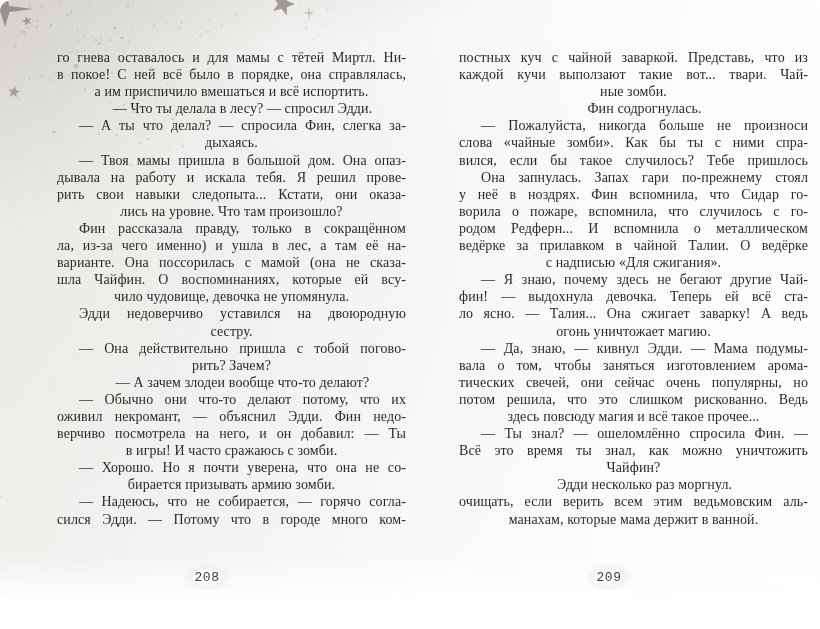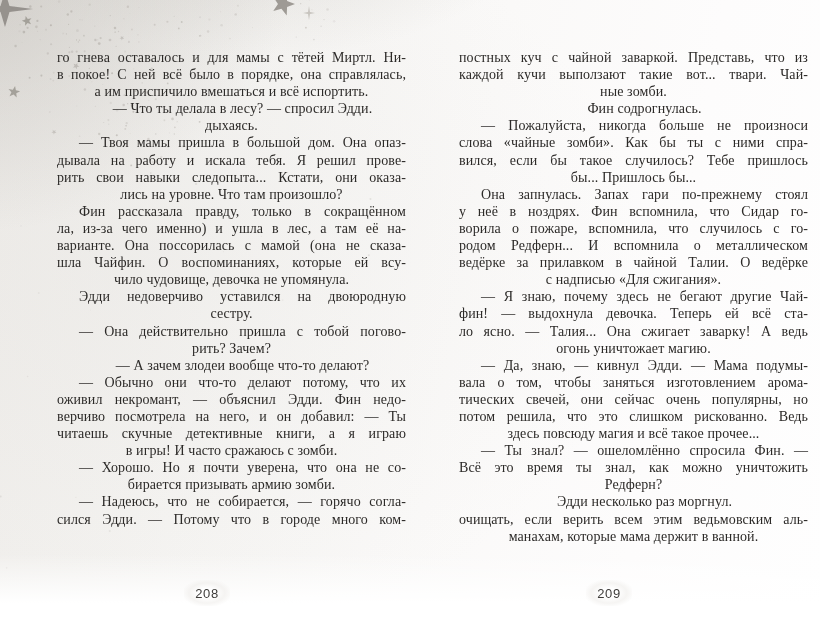--- a/index.html
+++ b/index.html
@@ -7,20 +7,21 @@
     position:relative;
     width:820px;height:629px;
     overflow:hidden;
     font-family:"Liberation Serif","DejaVu Serif",serif;
     background:
       linear-gradient(to top, #ffffff 0px, #ffffff 26px, rgba(255,255,255,0) 75px),
       radial-gradient(ellipse 480px 400px at -30px -40px, rgba(175,171,164,0.50), rgba(175,171,164,0) 68%),
       radial-gradient(ellipse 360px 160px at 265px -60px, rgba(185,181,174,0.30), rgba(185,181,174,0) 72%),
       radial-gradient(ellipse 700px 520px at 15% 42%, rgba(212,209,204,0.16), rgba(212,209,204,0) 75%),
       linear-gradient(100deg, #efedea 0%, #f5f4f2 28%, #faf9f8 55%, #fdfcfc 78%, #fefefe 100%);
+    border-radius: 12px;
   }
   .decor{position:absolute;left:0;top:0;pointer-events:none;}
   .text-col{
     position:absolute;
     top:49px;
     width:349px;
     color:var(--text-color,#2c2a28);
     font-size:14px;
     letter-spacing:0.1px;
   }
@@ -29,25 +30,25 @@
   .line{
     height:17.1px;
     line-height:17.1px;
     text-align:center;
     white-space:normal;
   }
   .line.fill{text-align:justify;text-align-last:justify;}
   .line.ind{text-indent:22px;}
   .pagenum{
     position:absolute;
-    top:580px;
+    top:564px;
     width:46px;height:26px;
     display:flex;align-items:center;justify-content:center;
     background:radial-gradient(ellipse at center, rgba(255,255,255,0.95) 25%, rgba(238,236,233,0.55) 55%, rgba(246,245,243,0) 78%);
-    font-family:Liberation Sans, sans-serif;
+    font-family:Liberation Mono, monospace;
     font-size:13px;
     letter-spacing:0.6px;
     color:var(--page-number-color,#3f3d3b);
   }
   .pagenum.left{left:184px;}
   .pagenum.right{left:586px;}
 </style>
 </head>
 <body>
 
@@ -255,73 +256,72 @@
     <polygon points="0,-1 0.247,-0.34 0.951,-0.309 0.399,0.13 0.588,0.809 0,0.42 -0.588,0.809 -0.399,0.13 -0.951,-0.309 -0.247,-0.34" transform="translate(76,66) scale(3.4) rotate(25)" fill="#a5a19a" opacity="0.55"></polygon>
     <polygon points="0,-1 0.247,-0.34 0.951,-0.309 0.399,0.13 0.588,0.809 0,0.42 -0.588,0.809 -0.399,0.13 -0.951,-0.309 -0.247,-0.34" transform="translate(122,38) scale(2.4) rotate(-30)" fill="#aaa69f" opacity="0.5"></polygon>
     <polygon points="0,-1 0.247,-0.34 0.951,-0.309 0.399,0.13 0.588,0.809 0,0.42 -0.588,0.809 -0.399,0.13 -0.951,-0.309 -0.247,-0.34" transform="translate(54,132) scale(2.6) rotate(40)" fill="#aaa69f" opacity="0.5"></polygon>
   </svg>
 
   <div class="text-col left" id="left-lines">
       <div class="line fill">го гнева оставалось и для мамы с тётей Миртл. Ни-</div>
       <div class="line fill">в покое! С ней всё было в порядке, она справлялась,</div>
       <div class="line">а им приспичило вмешаться и всё испортить.</div>
       <div class="line ind">— Что ты делала в лесу? — спросил Эдди.</div>
+      <div class="line ind fill">— А ты что делал? — спросила Фин, слегка за-</div>
       <div class="line">дыхаясь.</div>
       <div class="line ind fill">— Твоя мамы пришла в большой дом. Она опаз-</div>
       <div class="line fill">дывала на работу и искала тебя. Я решил прове-</div>
       <div class="line fill">рить свои навыки следопыта... Кстати, они оказа-</div>
       <div class="line">лись на уровне. Что там произошло?</div>
       <div class="line ind fill">Фин рассказала правду, только в сокращённом</div>
       <div class="line fill">ла, из-за чего именно) и ушла в лес, а там её на-</div>
       <div class="line fill">варианте. Она поссорилась с мамой (она не сказа-</div>
       <div class="line fill">шла Чайфин. О воспоминаниях, которые ей всу-</div>
       <div class="line">чило чудовище, девочка не упомянула.</div>
       <div class="line ind fill">Эдди недоверчиво уставился на двоюродную</div>
       <div class="line">сестру.</div>
       <div class="line ind fill">— Она действительно пришла с тобой погово-</div>
       <div class="line">рить? Зачем?</div>
       <div class="line ind">— А зачем злодеи вообще что-то делают?</div>
       <div class="line ind fill">— Обычно они что-то делают потому, что их</div>
       <div class="line fill">оживил некромант, — объяснил Эдди. Фин недо-</div>
       <div class="line fill">верчиво посмотрела на него, и он добавил: — Ты</div>
-      <div class="line fill">читаешь скучные детективные книги, а я играю</div>
       <div class="line">в игры! И часто сражаюсь с зомби.</div>
       <div class="line ind fill">— Хорошо. Но я почти уверена, что она не со-</div>
       <div class="line">бирается призывать армию зомби.</div>
       <div class="line ind fill">— Надеюсь, что не собирается, — горячо согла-</div>
       <div class="line fill">сился Эдди. — Потому что в городе много ком-</div>
     </div>
 
   <div class="text-col right" id="right-lines">
       <div class="line fill">постных куч с чайной заваркой. Представь, что из</div>
       <div class="line fill">каждой кучи выползают такие вот... твари. Чай-</div>
       <div class="line">ные зомби.</div>
       <div class="line ind">Фин содрогнулась.</div>
       <div class="line ind fill">— Пожалуйста, никогда больше не произноси</div>
       <div class="line fill">слова «чайные зомби». Как бы ты с ними спра-</div>
       <div class="line fill">вился, если бы такое случилось? Тебе пришлось</div>
-      <div class="line">бы... Пришлось бы...</div>
       <div class="line ind fill">Она запнулась. Запах гари по-прежнему стоял</div>
       <div class="line fill">у неё в ноздрях. Фин вспомнила, что Сидар го-</div>
       <div class="line fill">ворила о пожаре, вспомнила, что случилось с го-</div>
       <div class="line fill">родом Редферн... И вспомнила о металлическом</div>
       <div class="line fill">ведёрке за прилавком в чайной Талии. О ведёрке</div>
       <div class="line">с надписью «Для сжигания».</div>
       <div class="line ind fill">— Я знаю, почему здесь не бегают другие Чай-</div>
       <div class="line fill">фин! — выдохнула девочка. Теперь ей всё ста-</div>
       <div class="line fill">ло ясно. — Талия... Она сжигает заварку! А ведь</div>
       <div class="line">огонь уничтожает магию.</div>
       <div class="line ind fill">— Да, знаю, — кивнул Эдди. — Мама подумы-</div>
       <div class="line fill">вала о том, чтобы заняться изготовлением арома-</div>
       <div class="line fill">тических свечей, они сейчас очень популярны, но</div>
       <div class="line fill">потом решила, что это слишком рискованно. Ведь</div>
       <div class="line">здесь повсюду магия и всё такое прочее...</div>
       <div class="line ind fill">— Ты знал? — ошеломлённо спросила Фин. —</div>
       <div class="line fill">Всё это время ты знал, как можно уничтожить</div>
-      <div class="line">Редферн?</div>
+      <div class="line">Чайфин?</div>
       <div class="line ind">Эдди несколько раз моргнул.</div>
       <div class="line fill">очищать, если верить всем этим ведьмовским аль-</div>
       <div class="line">манахам, которые мама держит в ванной.</div>
     </div>
 
   <div class="pagenum left">
     <span>208</span>
   </div>
 
   <div class="pagenum right">

